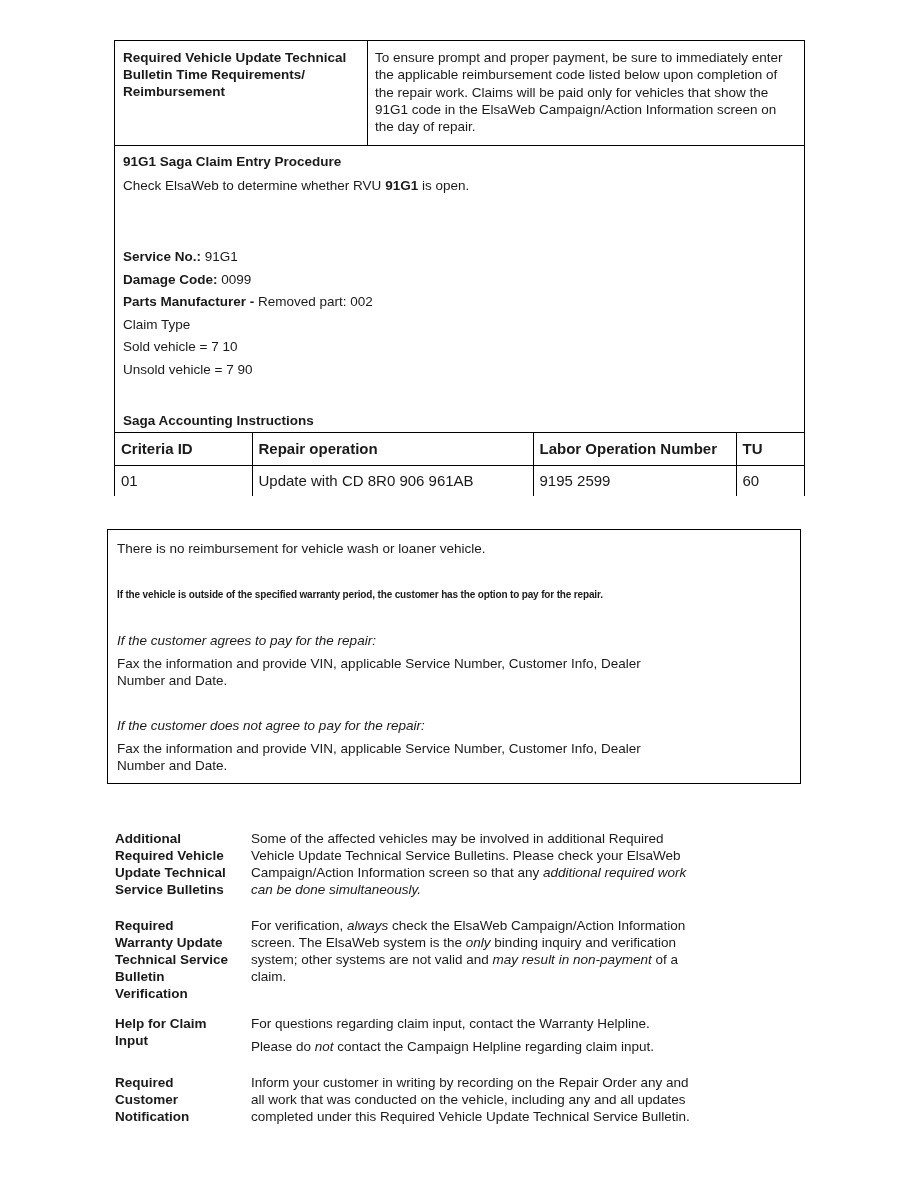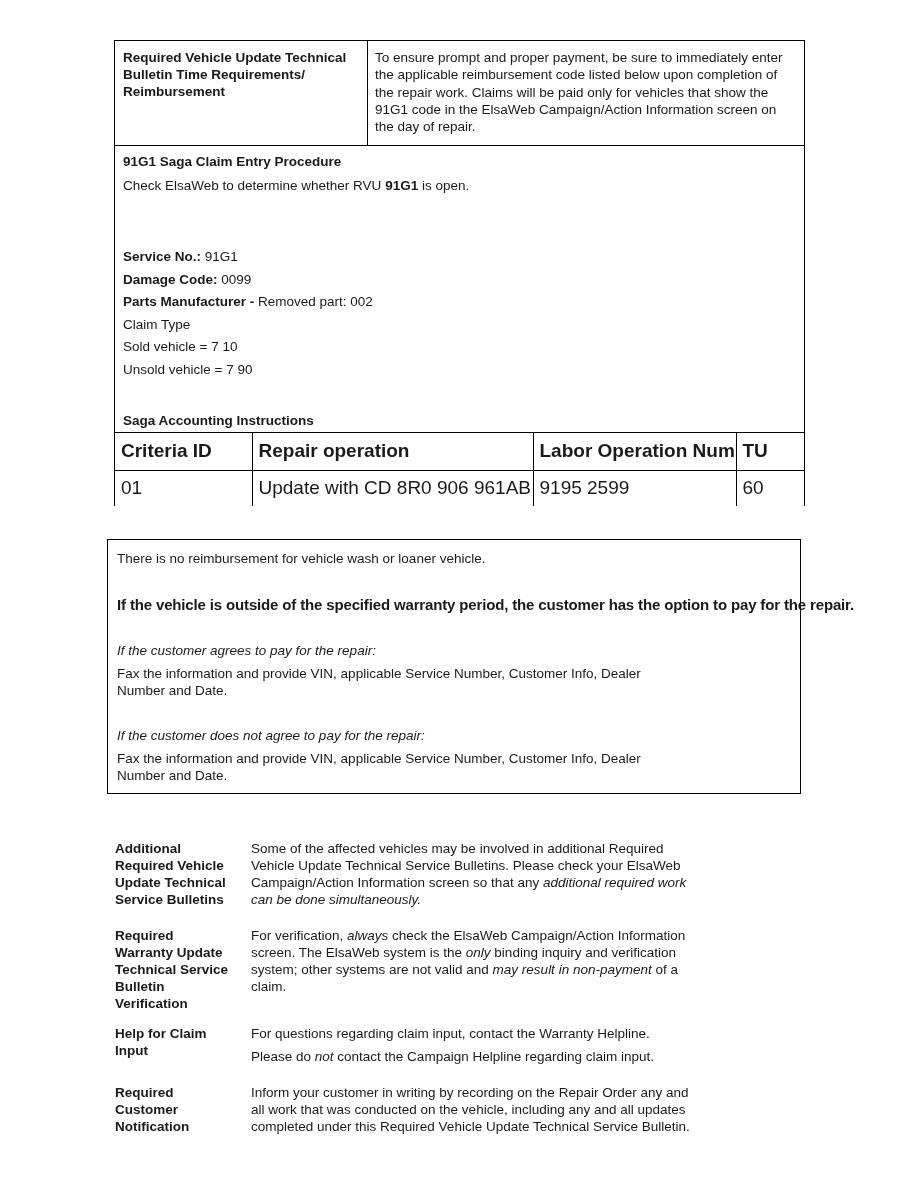--- a/index.html
+++ b/index.html
@@ -59,21 +59,21 @@
   .saga-heading {
     font-weight: bold;
     line-height: 17px;
     margin: 31px 0 0 0;
   }
   table.saga {
     width: 100%;
     border-collapse: collapse;
     table-layout: fixed;
     border-top: 1.5px solid #000;
-    font-size: 19px;
+    font-size: 15px;
   }
   table.saga th {
     text-align: left;
     font-weight: bold;
     padding: 7px 6px 8px 6px;
     border-bottom: 1.5px solid #000;
     border-right: 1.5px solid #000;
     overflow: hidden;
     white-space: nowrap;
   }
@@ -91,21 +91,21 @@
     box-sizing: border-box;
     margin: 33px 0 0 107px;
     width: 694px;
     border: 1.5px solid #000;
     padding: 10px 12px 9px 9px;
   }
   .box2 p { margin: 0; line-height: 17px; }
   .b-bold {
     font-weight: bold;
     white-space: nowrap;
-    font-size: 15px;
+    font-size: 10px;
     letter-spacing: -0.15px;
     margin-top: 29px !important;
   }
   .b-italic { font-style: italic; margin-top: 29px !important; }
   .b-italic2 { font-style: italic; margin-top: 28px !important; }
   .b-fax { margin-top: 6px !important; max-width: 566px; }
 
   
   .info {
     margin: 46px 0 0 115px;

